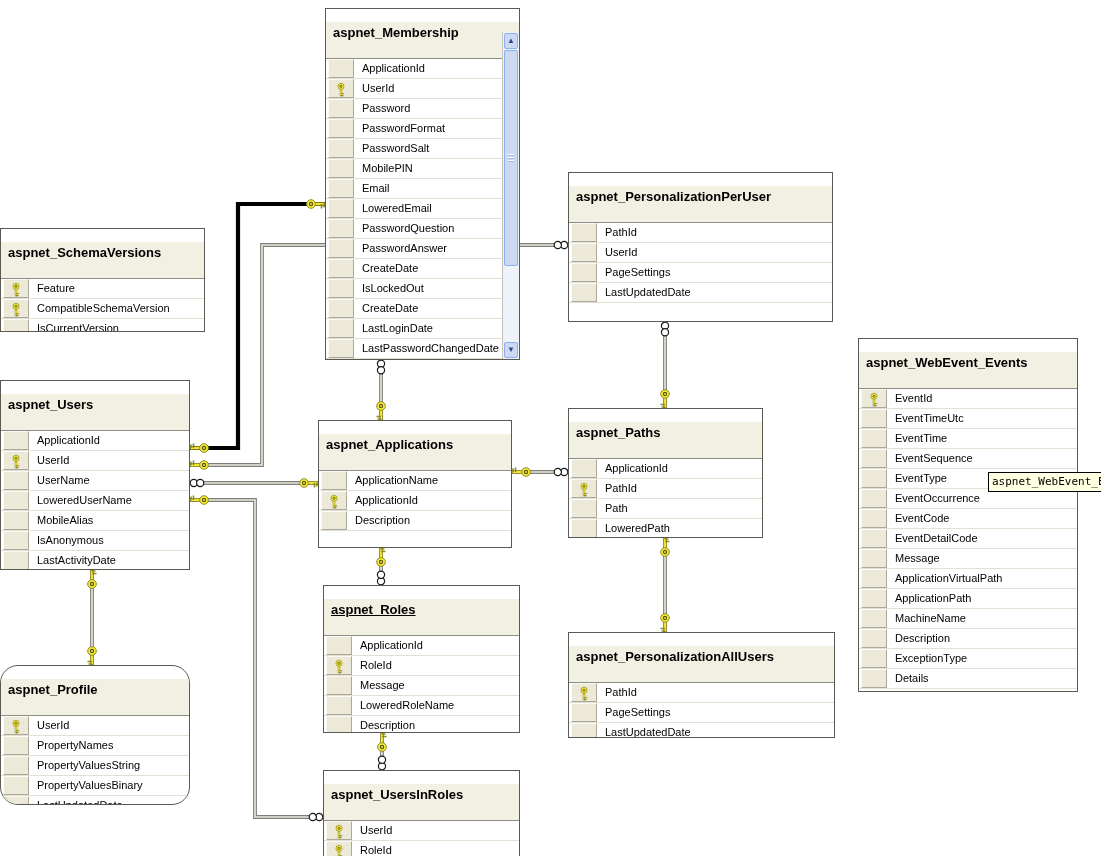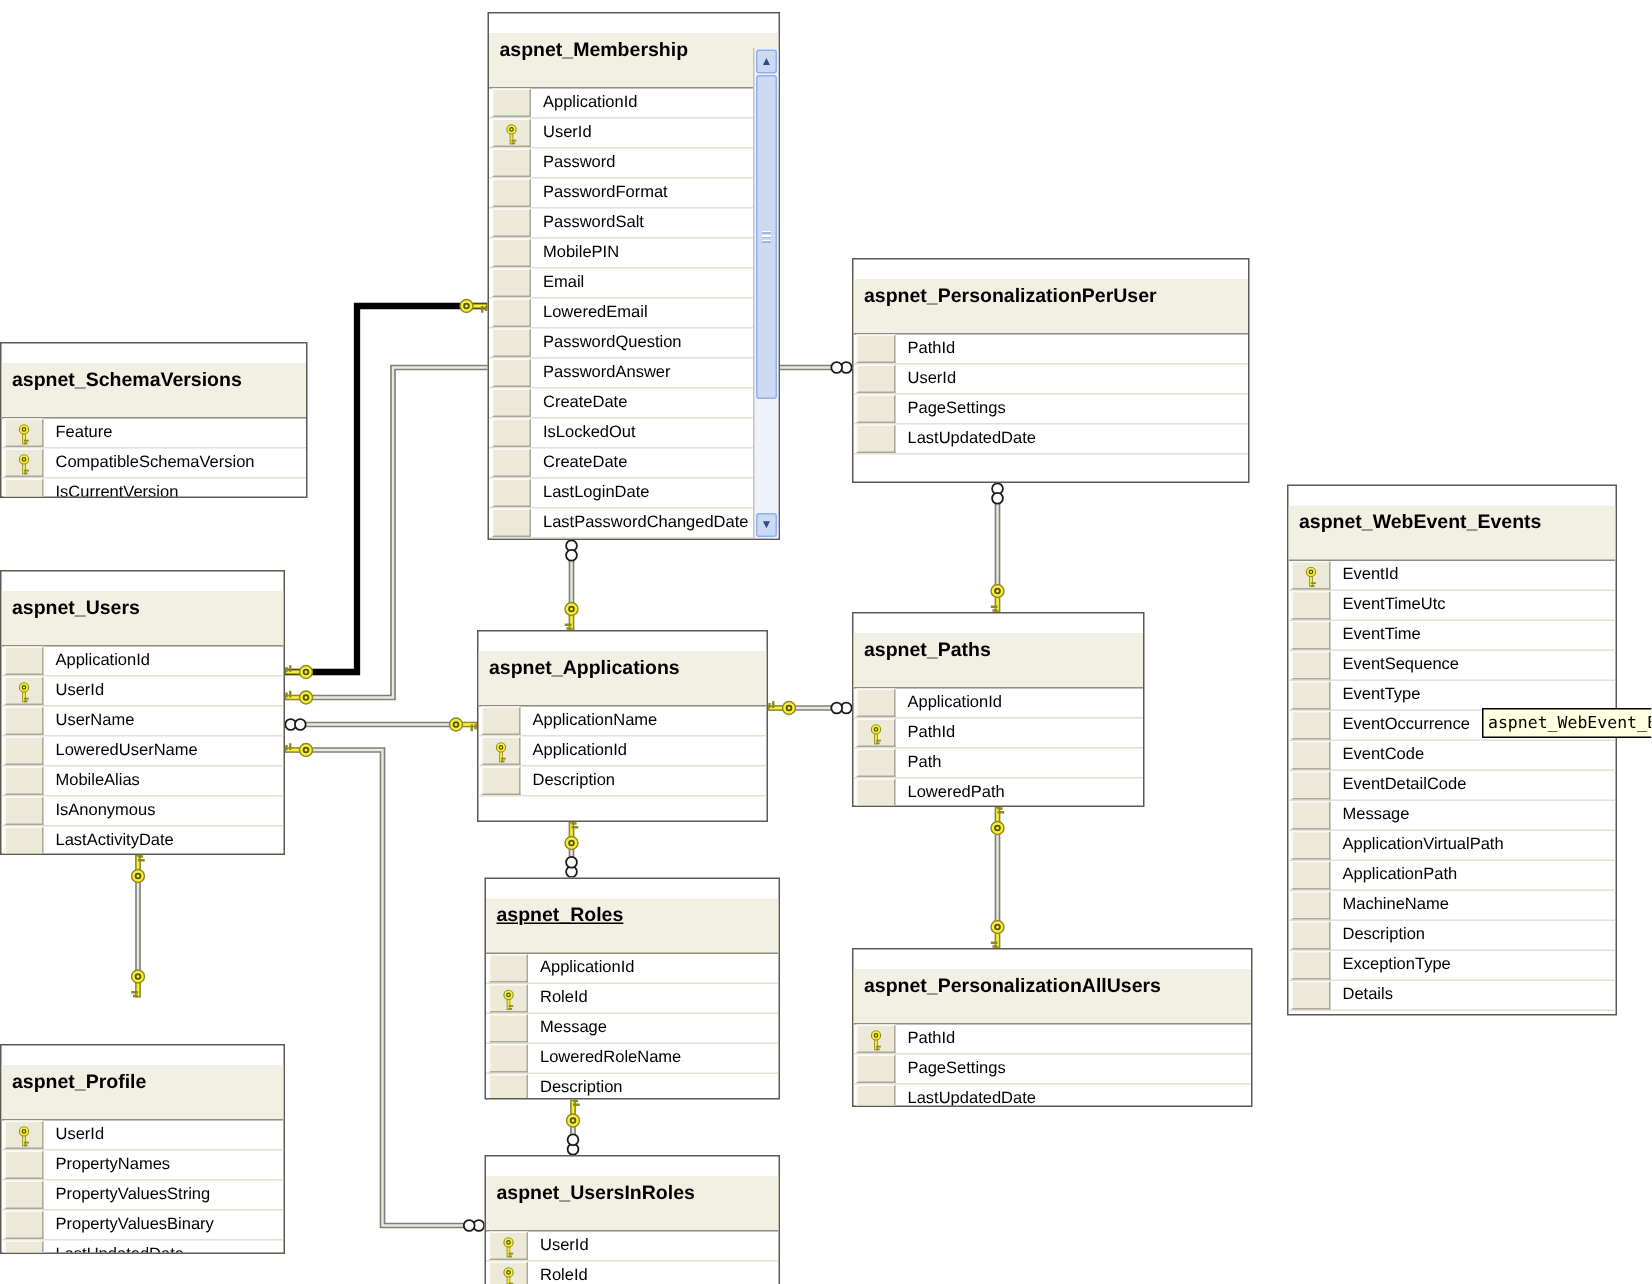--- a/index.html
+++ b/index.html
@@ -333,21 +333,21 @@
         <div class="frow">
           <div class="sel"></div>
           <span class="fname">IsAnonymous</span>
         </div>
         <div class="frow">
           <div class="sel"></div>
           <span class="fname">LastActivityDate</span>
         </div>
       </div>
     </div>
-    <div class="tbl" style="left: 0px; top: 696px; width: 190px; height: 140px;">
+    <div class="tbl" style="left: 0px; top: 665px; width: 190px; height: 140px; border-radius: 18px;">
       <div class="tbl-title">aspnet_Profile</div>
       <div class="rows">
         <div class="frow">
           <div class="sel">
             <svg width="12" height="15" viewBox="-6 -20 12 21">
               <g transform="rotate(0)">
                 <rect x="-1.3" y="-11" width="2.6" height="10.5" fill="#f9ef39" stroke="#8f8a1e" stroke-width="0.8"></rect>
                 <path d="M0,-3.5 L4.5,-3.5 M0,-1 L3.4,-1" stroke="#8f8a1e" stroke-width="1.6" fill="none"></path>
                 <circle cx="0" cy="-14" r="4.3" fill="#f9ef39" stroke="#8f8a1e" stroke-width="1"></circle>
                 <circle cx="0" cy="-14" r="1.6" fill="none" stroke="#55530f" stroke-width="1.2"></circle>
@@ -535,21 +535,21 @@
         <div class="frow">
           <div class="sel"></div>
           <span class="fname">PageSettings</span>
         </div>
         <div class="frow">
           <div class="sel"></div>
           <span class="fname">LastUpdatedDate</span>
         </div>
       </div>
     </div>
-    <div class="tbl" style="left: 858px; top: 323px; width: 220px; height: 354px;">
+    <div class="tbl" style="left: 858px; top: 338px; width: 220px; height: 354px;">
       <div class="tbl-title">aspnet_WebEvent_Events</div>
       <div class="rows">
         <div class="frow">
           <div class="sel">
             <svg width="12" height="15" viewBox="-6 -20 12 21">
               <g transform="rotate(0)">
                 <rect x="-1.3" y="-11" width="2.6" height="10.5" fill="#f9ef39" stroke="#8f8a1e" stroke-width="0.8"></rect>
                 <path d="M0,-3.5 L4.5,-3.5 M0,-1 L3.4,-1" stroke="#8f8a1e" stroke-width="1.6" fill="none"></path>
                 <circle cx="0" cy="-14" r="4.3" fill="#f9ef39" stroke="#8f8a1e" stroke-width="1"></circle>
                 <circle cx="0" cy="-14" r="1.6" fill="none" stroke="#55530f" stroke-width="1.2"></circle>

